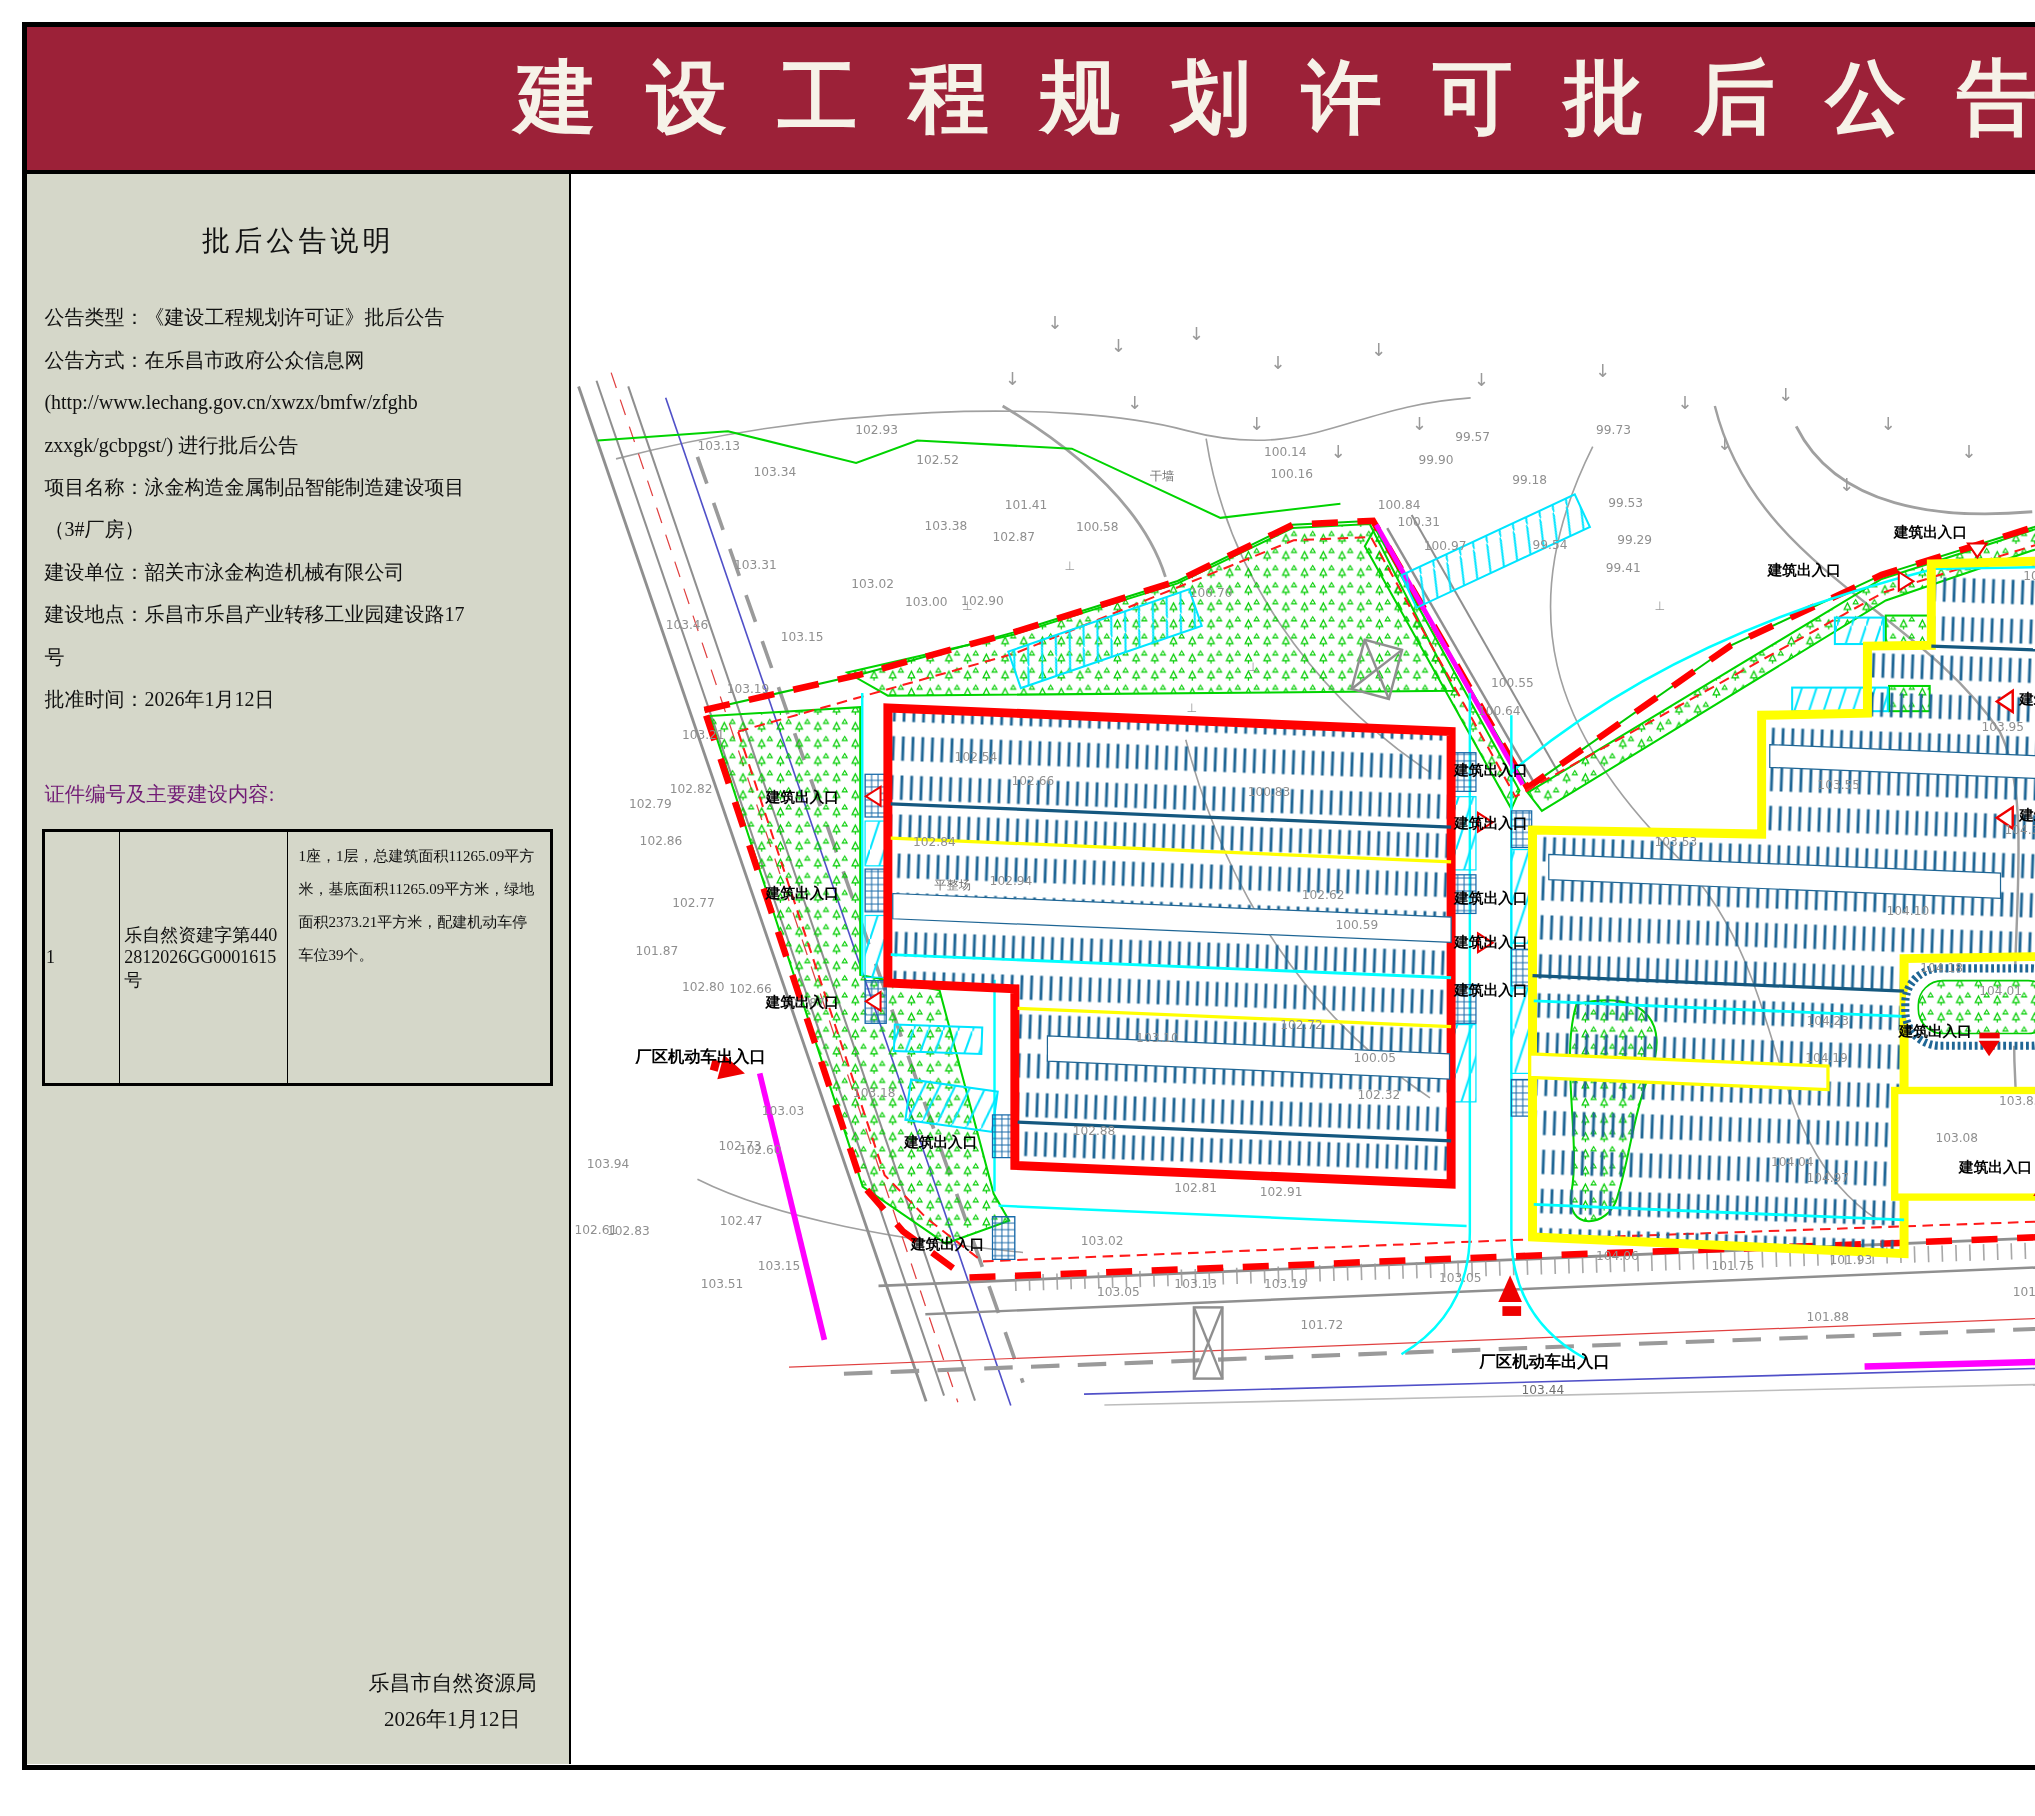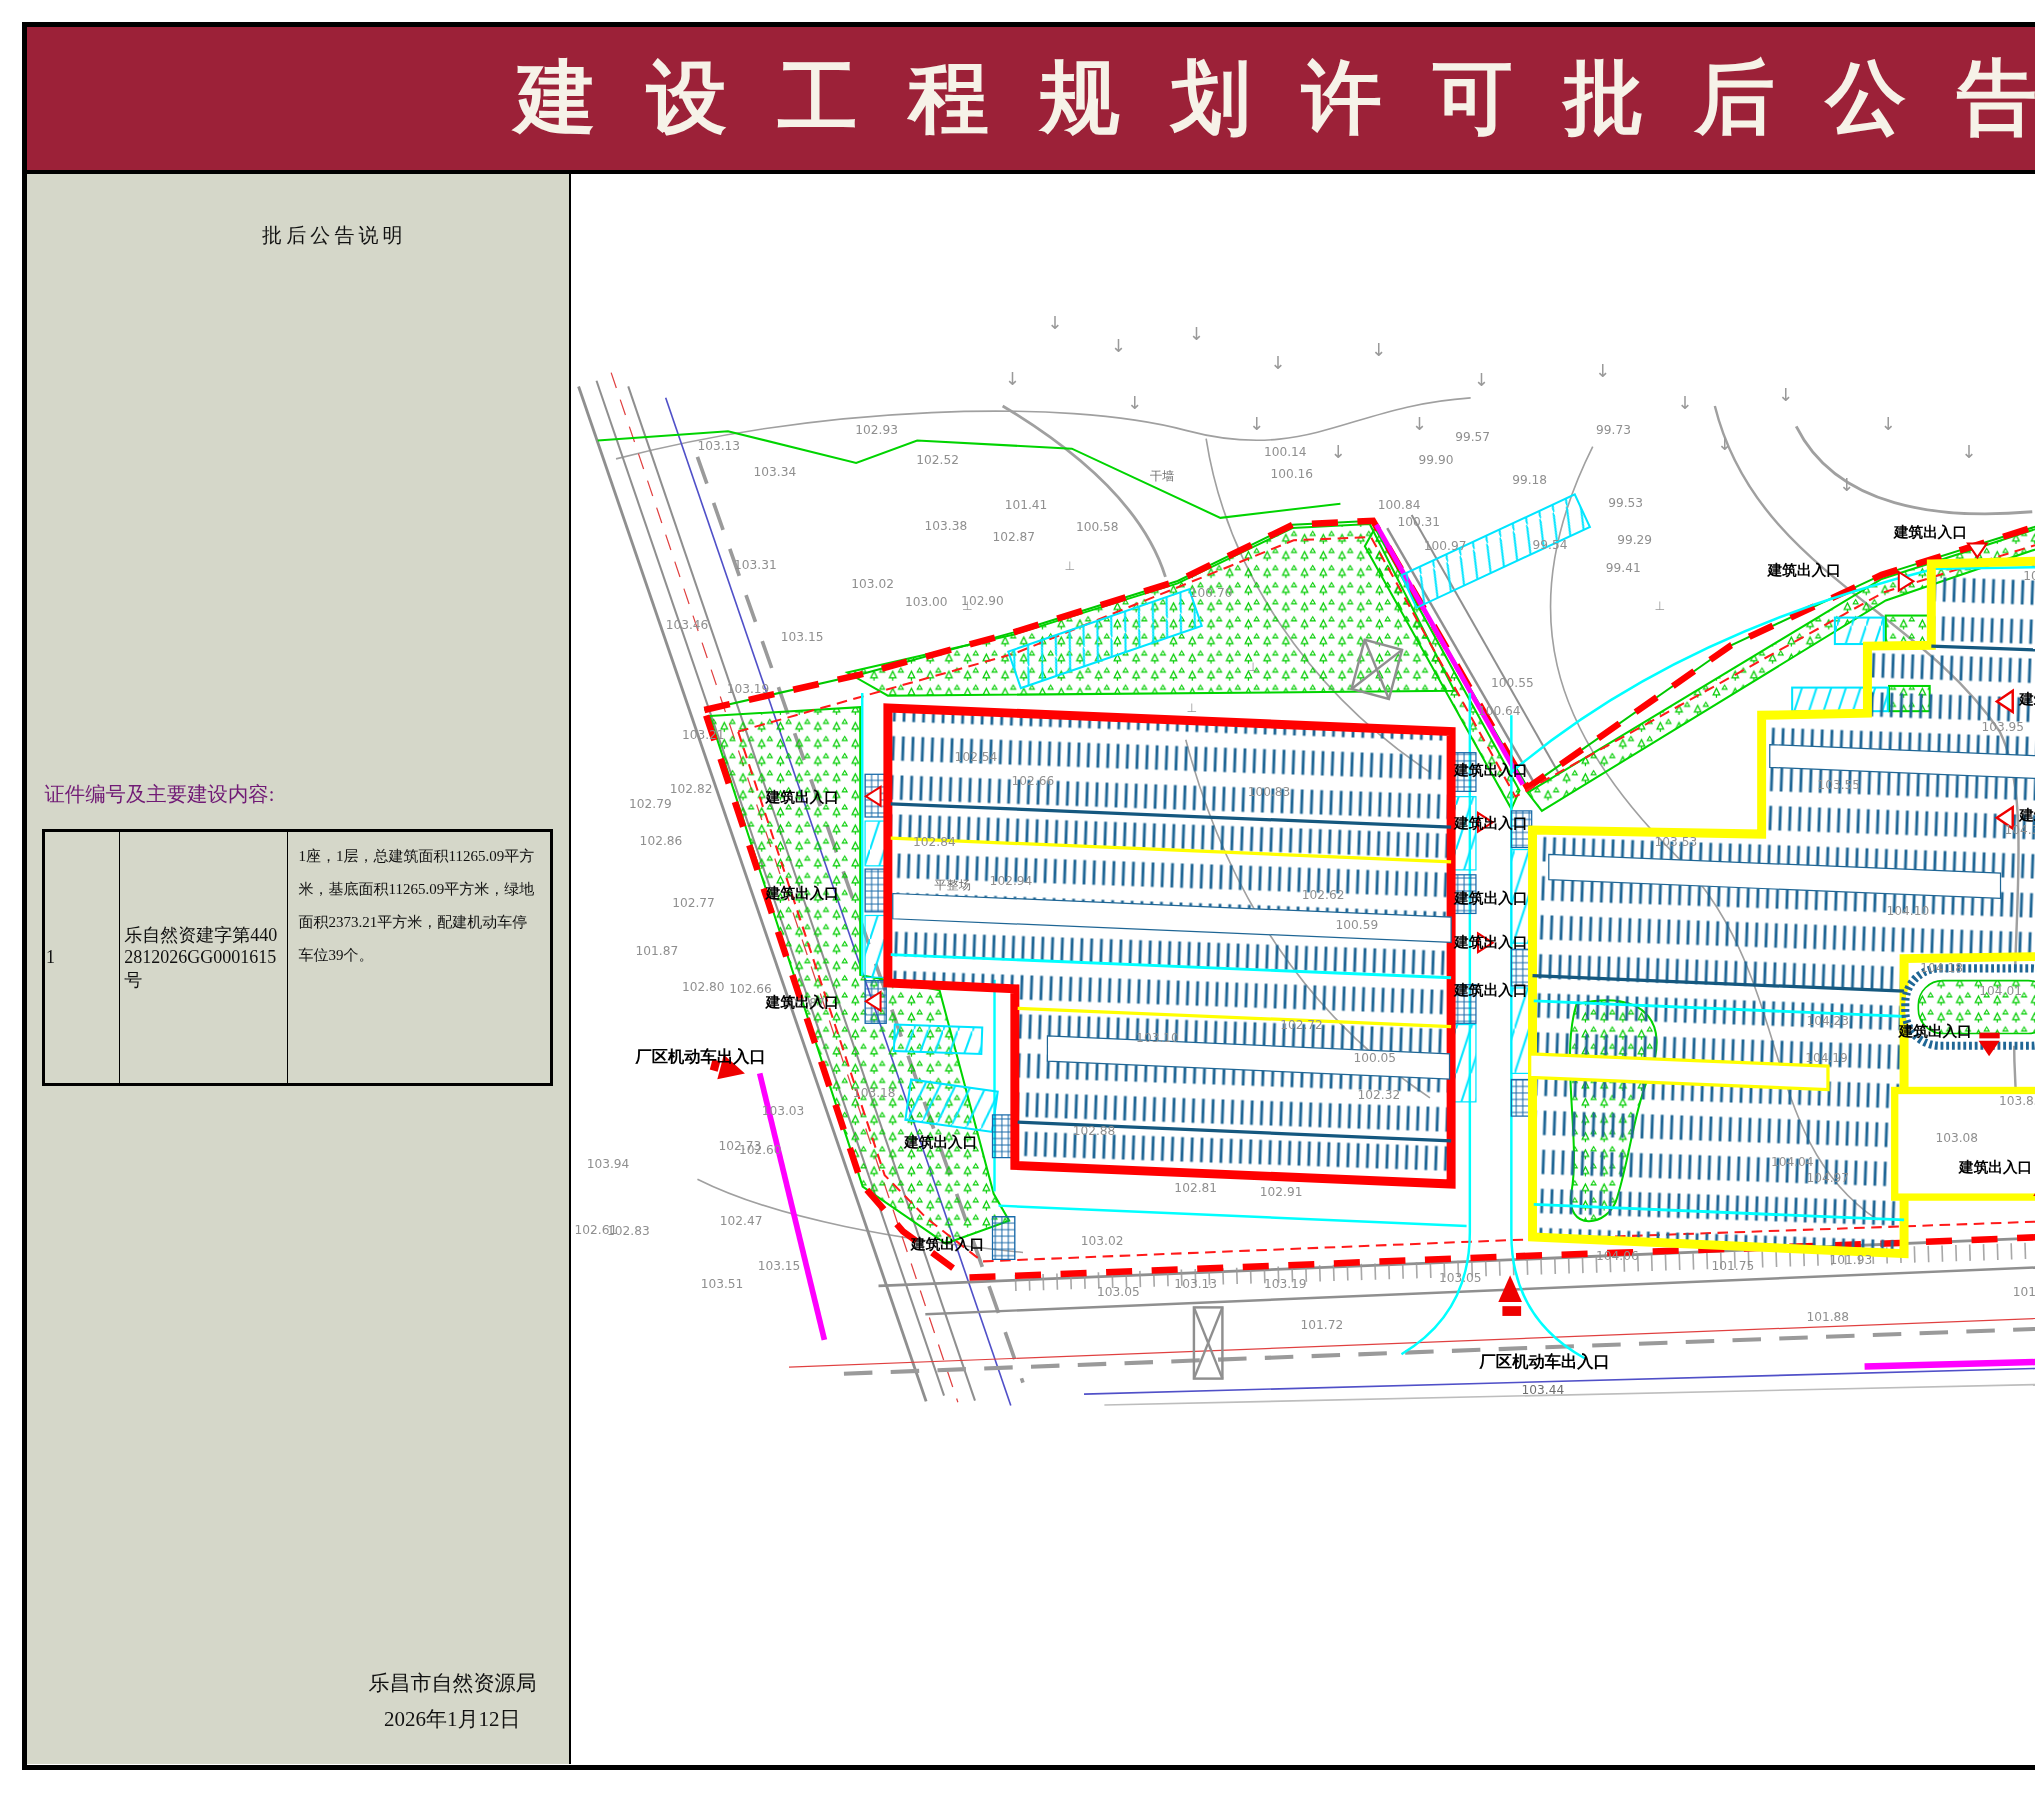--- a/index.html
+++ b/index.html
@@ -5,21 +5,21 @@
   html,body{margin:0;padding:0;background:#fff;}
   #page{position:relative;width:2567px;height:1817px;background:#fff;overflow:hidden;
         font-family:"Liberation Serif","DejaVu Serif",serif;}
   #poster{position:absolute;left:22.4px;top:22.4px;width:2523px;height:1748px;
           border:5.7px solid #000;box-sizing:border-box;background:#fff;}
   #hdr{position:absolute;left:0;top:0;width:100%;height:147px;background:#9c2138;
        border-bottom:4.9px solid #000;box-sizing:border-box;display:flex;align-items:center;justify-content:center;}
   #hdr .t{color:#f6f2e8;font-size:80px;font-weight:bold;letter-spacing:15.5px;white-space:nowrap;}
   #sidebar{position:absolute;left:0;top:147px;width:544px;height:1590px;background:#d5d7c9;
            border-right:2.8px solid #000;box-sizing:border-box;}
-  .sb-title{position:absolute;left:0;top:48px;width:100%;text-align:center;font-size:20px;letter-spacing:4.1px;color:#111;padding-left:36px;}
+  .sb-title{position:absolute;left:0;top:48px;width:100%;text-align:center;font-size:28px;letter-spacing:4.1px;color:#111;}
   .sb-par{position:absolute;left:17px;top:122px;width:509px;font-size:20px;line-height:2.12;color:#111;white-space:pre-line;}
   .sb-cap{position:absolute;left:17px;top:606px;font-size:20.4px;color:#701a75;}
   table.permit{position:absolute;left:14.7px;top:655px;width:511px;border-collapse:collapse;
                border:3.7px solid #000;background:transparent;table-layout:fixed;}
   table.permit th,table.permit td{border:1.2px solid #000;color:#111;vertical-align:middle;}
   table.permit th{font-weight:normal;font-size:19px;height:134px;white-space:pre-line;}
   table.permit td{height:236px;font-size:18px;text-align:left;}
   table.permit td.cnt{font-size:15px;text-align:left;padding:7.3px 10.6px;line-height:2.2;vertical-align:top;}
   td.pno{word-break:break-all;padding:0 4.1px;}
   .sb-note{position:absolute;left:17px;top:1373px;width:509px;font-size:20px;line-height:2.05;color:#111;}
@@ -41,20 +41,30 @@
 
 <div id="page">
   <div id="poster">
 
     <div id="hdr">
       <div class="t">建 设 工 程 规 划 许 可 批 后 公 告</div>
     </div>
 
     <div id="sidebar">
       <div class="sb-title">批后公告说明</div>
+      <div class="sb-par">公告类型：《建设工程规划许可证》批后公告
+公告方式：在乐昌市政府公众信息网
+(http://www.lechang.gov.cn/xwzx/bmfw/zfghb
+zxxgk/gcbpgst/) 进行批后公告
+项目名称：泳金构造金属制品智能制造建设项目
+（3#厂房）
+建设单位：韶关市泳金构造机械有限公司
+建设地点：乐昌市乐昌产业转移工业园建设路17
+号
+批准时间：2026年1月12日</div>
       <div class="sb-cap">证件编号及主要建设内容:</div>
       <table class="permit">
         <colgroup>
             <col style="width:15%">
             <col style="width:33%">
             <col style="width:52%">
           </colgroup>
         <tbody>
         <tr>
           <td>1</td>

